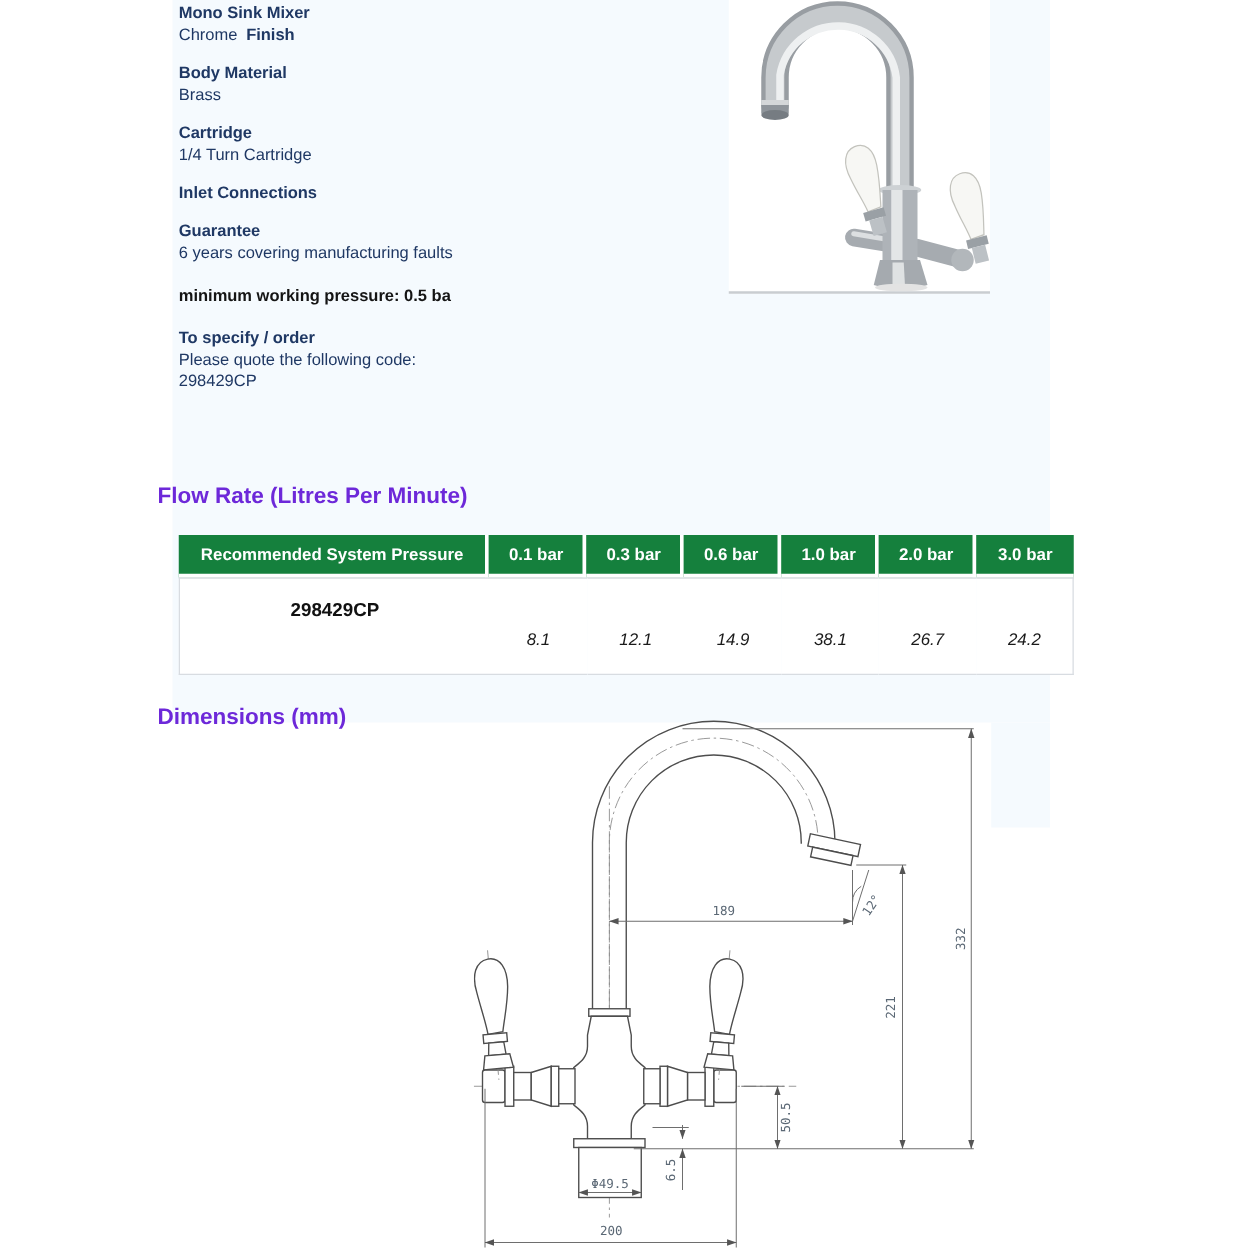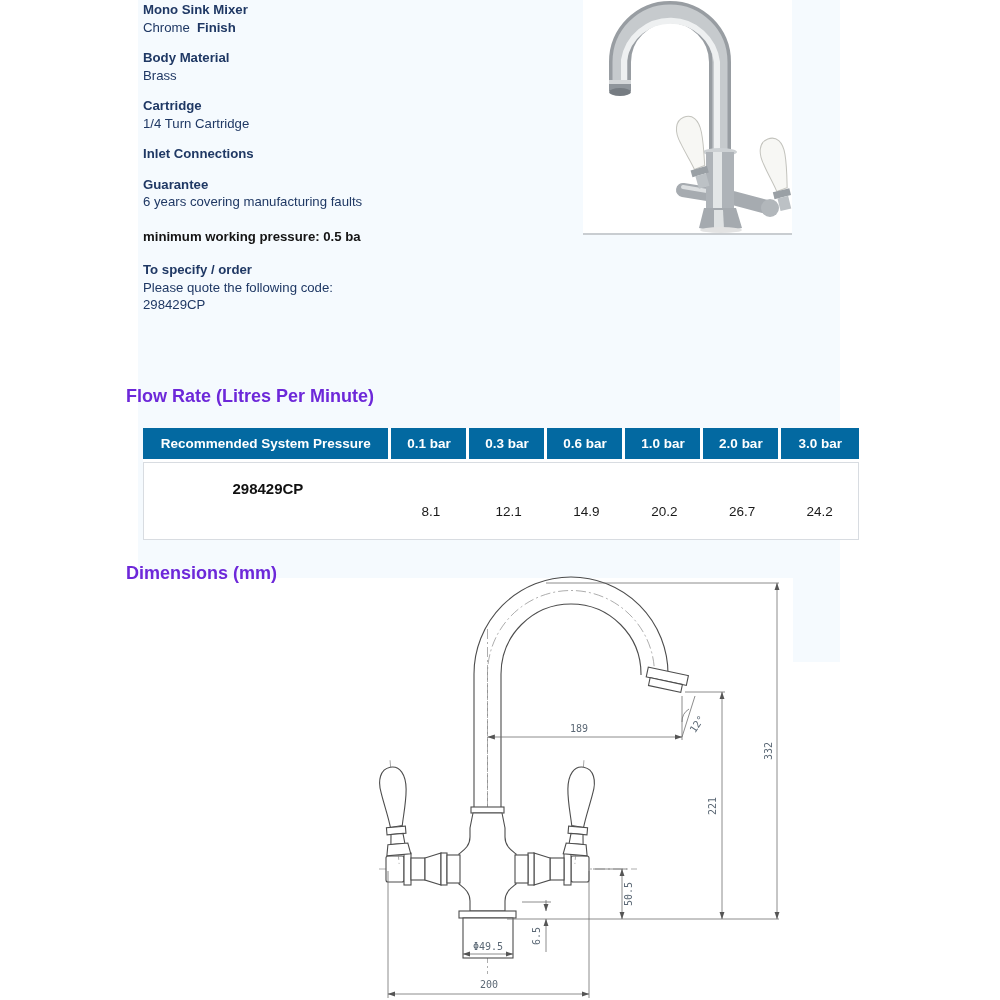--- a/index.html
+++ b/index.html
@@ -23,37 +23,37 @@
 
   
   .section-heading{position:absolute;left:126px;font-size:18px;font-weight:bold;color:#6d28d9;}
   #flow-heading{top:386px;}
   #dim-heading{top:563px;}
 
   
   .flow-table{position:absolute;left:143px;top:428px;width:716px;}
   .thead{display:flex;}
   .thead .hc{
-    background:#0369a1;color:#ffffff;font-weight:bold;font-size:13.5px;
+    background:#15803d;color:#ffffff;font-weight:bold;font-size:13.5px;
     height:34px;display:flex;align-items:center;justify-content:center;
     box-sizing:border-box;border-right:3px solid #ffffff;border-bottom:3px solid #ffffff;
   }
   .thead .hc:last-child{border-right:none;}
   .tbody{display:flex;}
   .tbody .bc{
     background:#ffffff;height:78px;box-sizing:border-box;
     border:1px solid #d8dce1;border-right:none;
     display:flex;align-items:center;justify-content:center;font-size:13.5px;color:#1a1a1a;
   }
   .tbody .bc:last-child{border-right:1px solid #d8dce1;}
   .tbody .bc+.bc{border-left:none;}
   .c0{width:278px;}
   .cn{width:87px;}
   .tbody .c0{align-items:flex-start;padding-top:17px;font-weight:bold;font-size:15px;color:#111;}
-  .tbody .cn{padding-top:20px;}
+  .tbody .cn{padding-top:20px;font-style:italic;}
 
   
   .drawing{position:absolute;left:379px;top:574px;width:415px;height:426px;}
   .drawing svg{display:block;}
   .ol{fill:none;stroke:#4d4d4d;stroke-width:1.1;}
   .olf{fill:#ffffff;stroke:#4d4d4d;stroke-width:1.1;}
   .cl{fill:none;stroke:#8a8a8a;stroke-width:0.7;stroke-dasharray:10 3 2 3;}
   .dim{fill:none;stroke:#6e6e6e;stroke-width:0.8;}
   .dimtxt{fill:#5b6875;font-family:"DejaVu Sans Mono",monospace;font-size:10px;text-anchor:middle;}
 
@@ -143,21 +143,21 @@
     <div class="hc cn">0.6 bar</div>
     <div class="hc cn">1.0 bar</div>
     <div class="hc cn">2.0 bar</div>
     <div class="hc cn">3.0 bar</div>
   </div>
   <div class="tbody">
     <div class="bc c0">298429CP</div>
     <div class="bc cn">8.1</div>
     <div class="bc cn">12.1</div>
     <div class="bc cn">14.9</div>
-    <div class="bc cn">20.2</div>
+    <div class="bc cn">38.1</div>
     <div class="bc cn">26.7</div>
     <div class="bc cn">24.2</div>
   </div>
 </div>
 
 <div class="section-heading" id="dim-heading">Dimensions (mm)</div>
 
 <div class="drawing">
 <svg width="415" height="426" viewBox="0 0 415 426">
   <defs>

